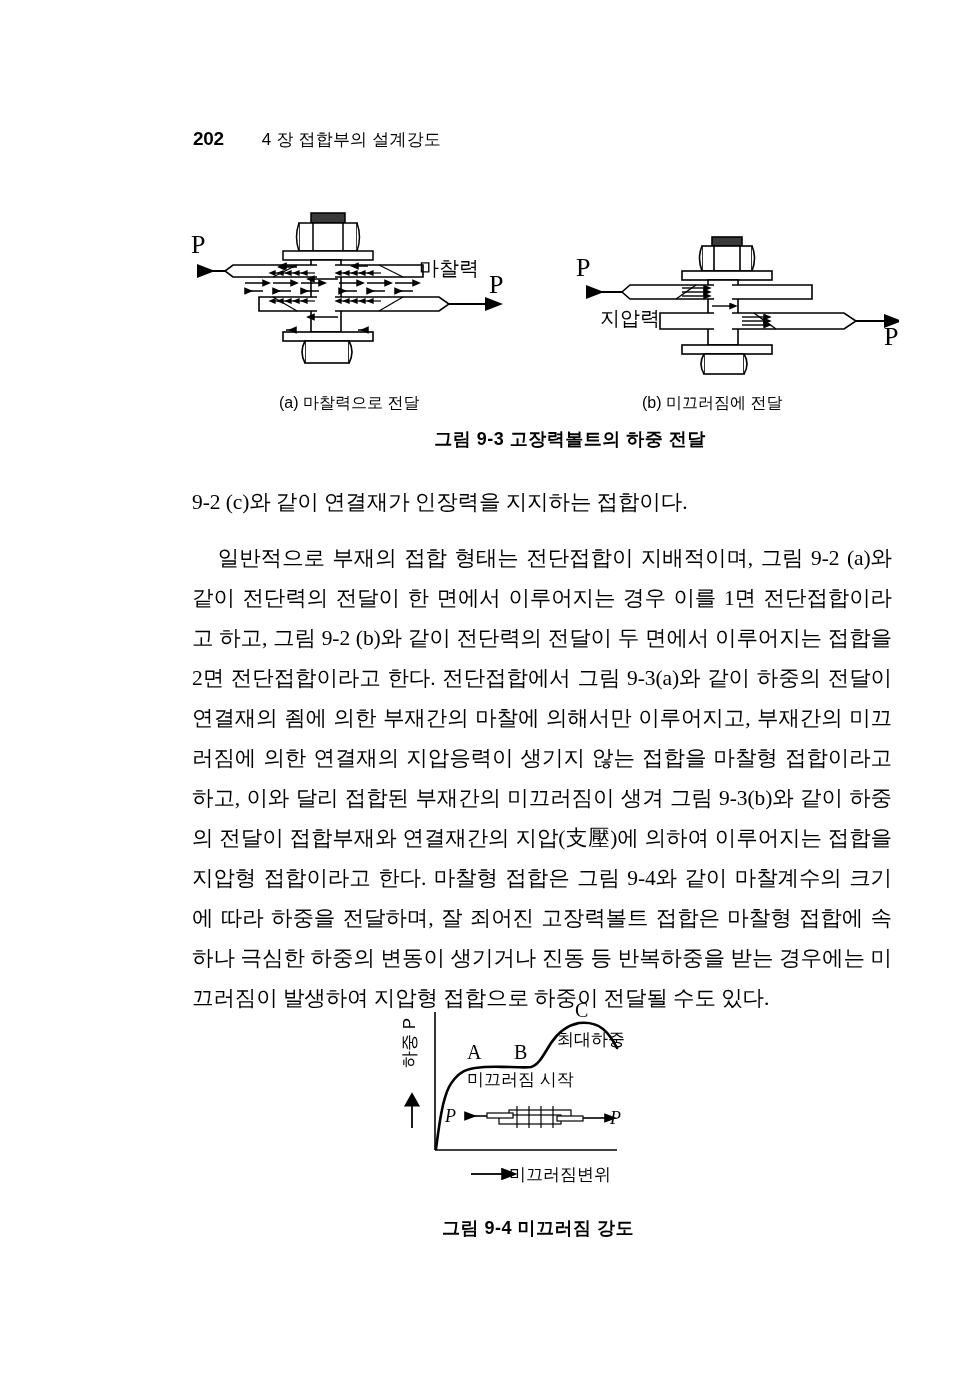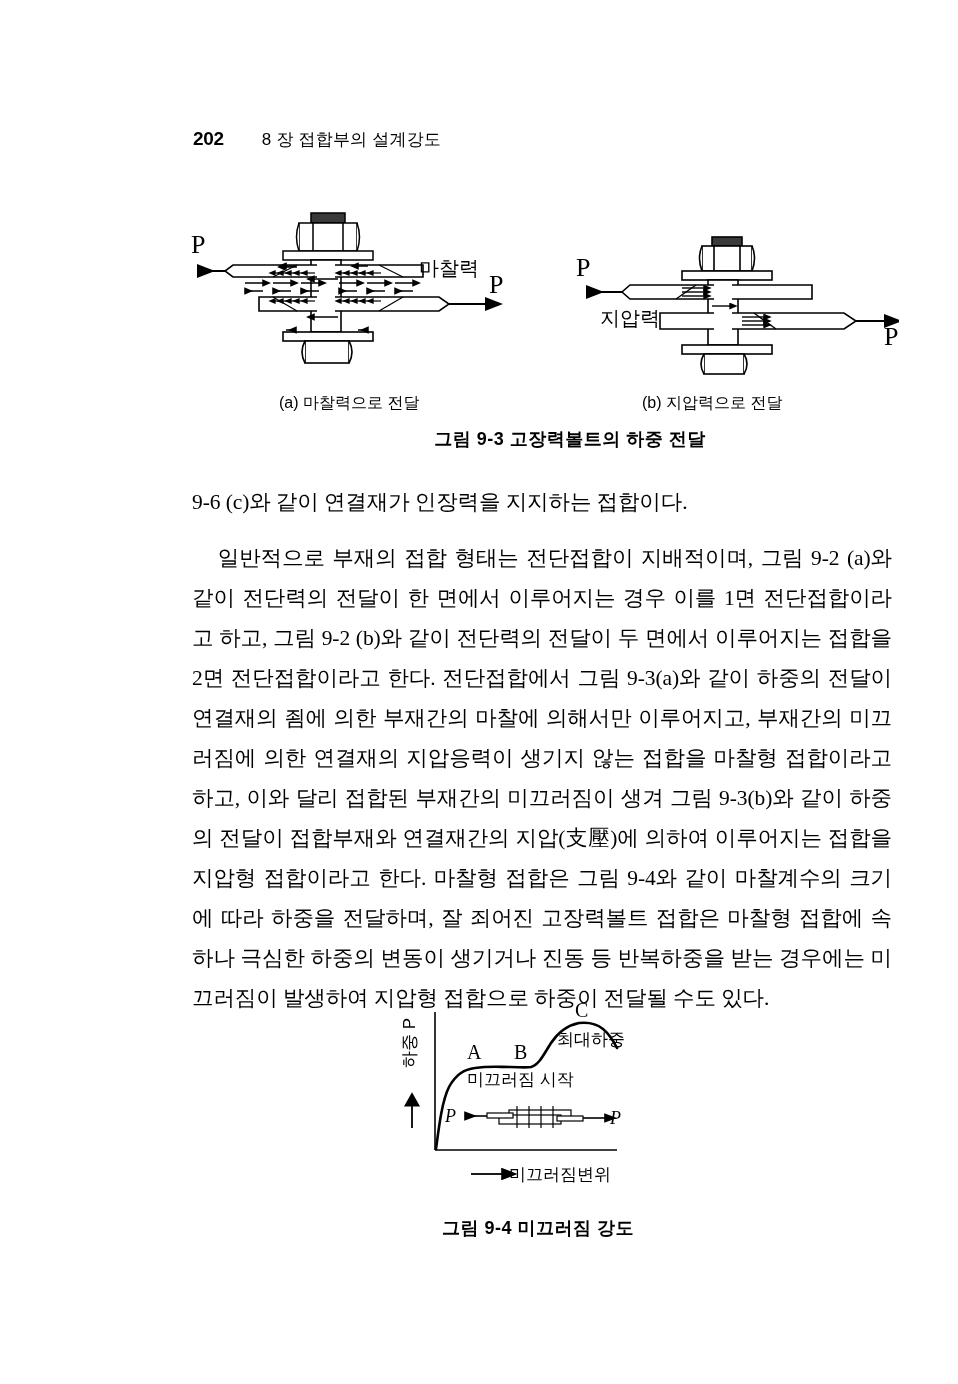--- a/index.html
+++ b/index.html
@@ -141,21 +141,21 @@
     font-family: "Liberation Serif", "DejaVu Serif", serif;
   }
 </style>
 </head>
 <body>
 
 <div class="page">
 
   <div class="page-header">
     <span class="page-number">202</span>
-    <span class="chapter-title">8 장   접합부의 설계강도</span>
+    <span class="chapter-title">4 장   접합부의 설계강도</span>
   </div>
 
   <div class="fig93">
     <div class="fig93-panels">
 
       <div class="panel-a">
         <svg width="340" height="180" viewBox="0 0 340 180">
           <defs>
             <marker id="ar-l" markerWidth="9" markerHeight="7" refX="8" refY="3.5" orient="auto">
               <path d="M9,0 L9,7 L0,3.5 z" fill="#000"></path>
@@ -345,28 +345,28 @@
 
           <text class="serif-roman" x="12" y="55" font-size="26">P</text>
           <text class="serif-roman" x="320" y="124" font-size="26">P</text>
           <text x="36" y="104" font-size="20">지압력</text>
         </svg>
       </div>
     </div>
 
     <div class="sub-caption-row">
       <span class="sub-caption a">(a) 마찰력으로 전달</span>
-      <span class="sub-caption b">(b) 지압력으로 전달</span>
+      <span class="sub-caption b">(b) 미끄러짐에 전달</span>
     </div>
 
     <div class="fig-caption">그림 9-3 고장력볼트의 하중 전달</div>
   </div>
 
   <div class="body-text">
-    <p>9-6 (c)와 같이 연결재가 인장력을 지지하는 접합이다.</p>
+    <p>9-2 (c)와 같이 연결재가 인장력을 지지하는 접합이다.</p>
     <p class="indent">일반적으로 부재의 접합 형태는 전단접합이 지배적이며, 그림 9-2 (a)와 같이 전단력의 전달이 한 면에서 이루어지는 경우 이를 1면 전단접합이라고 하고, 그림 9-2 (b)와 같이 전단력의 전달이 두 면에서 이루어지는 접합을 2면 전단접합이라고 한다. 전단접합에서 그림 9-3(a)와 같이 하중의 전달이 연결재의 죔에 의한 부재간의 마찰에 의해서만 이루어지고, 부재간의 미끄러짐에 의한 연결재의 지압응력이 생기지 않는 접합을 마찰형 접합이라고 하고, 이와 달리 접합된 부재간의 미끄러짐이 생겨 그림 9-3(b)와 같이 하중의 전달이 접합부재와 연결재간의 지압(支壓)에 의하여 이루어지는 접합을 지압형 접합이라고 한다. 마찰형 접합은 그림 9-4와 같이 마찰계수의 크기에 따라 하중을 전달하며, 잘 죄어진 고장력볼트 접합은 마찰형 접합에 속하나 극심한 하중의 변동이 생기거나 진동 등 반복하중을 받는 경우에는 미끄러짐이 발생하여 지압형 접합으로 하중이 전달될 수도 있다.</p>
   </div>
 
   <div class="fig94">
     <div class="fig94-graph">
       <svg width="300" height="215" viewBox="0 0 300 215">
         <defs>
           <marker id="g-up" markerWidth="9" markerHeight="8" refX="4.5" refY="1" orient="0">
             <path d="M0,8 L9,8 L4.5,0 z" fill="#000"></path>
           </marker>

